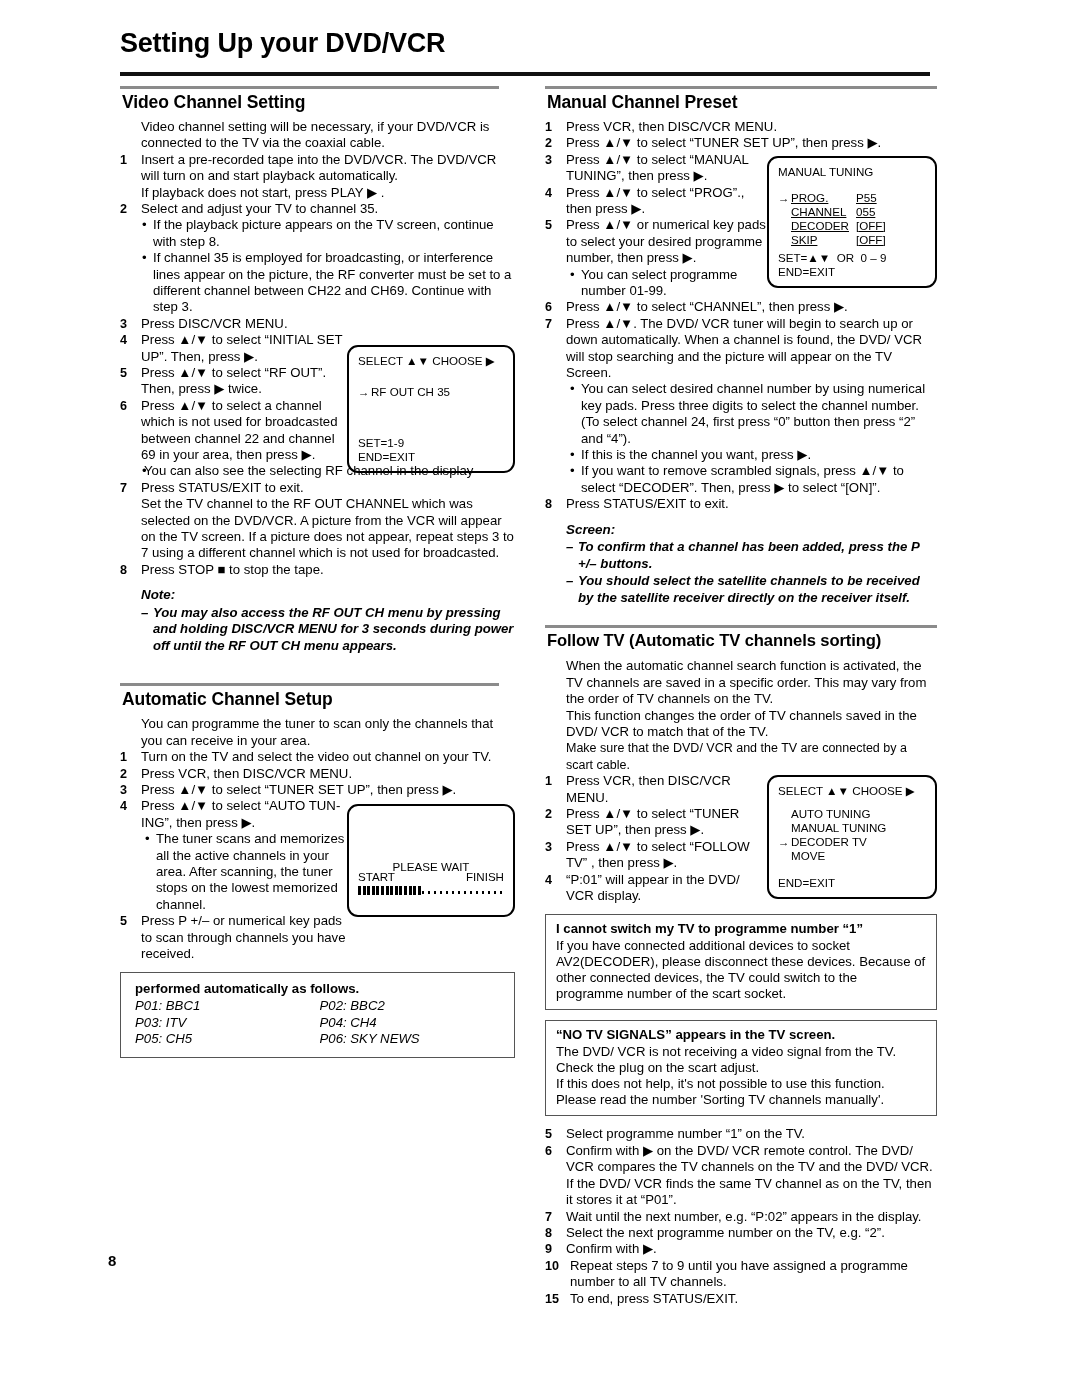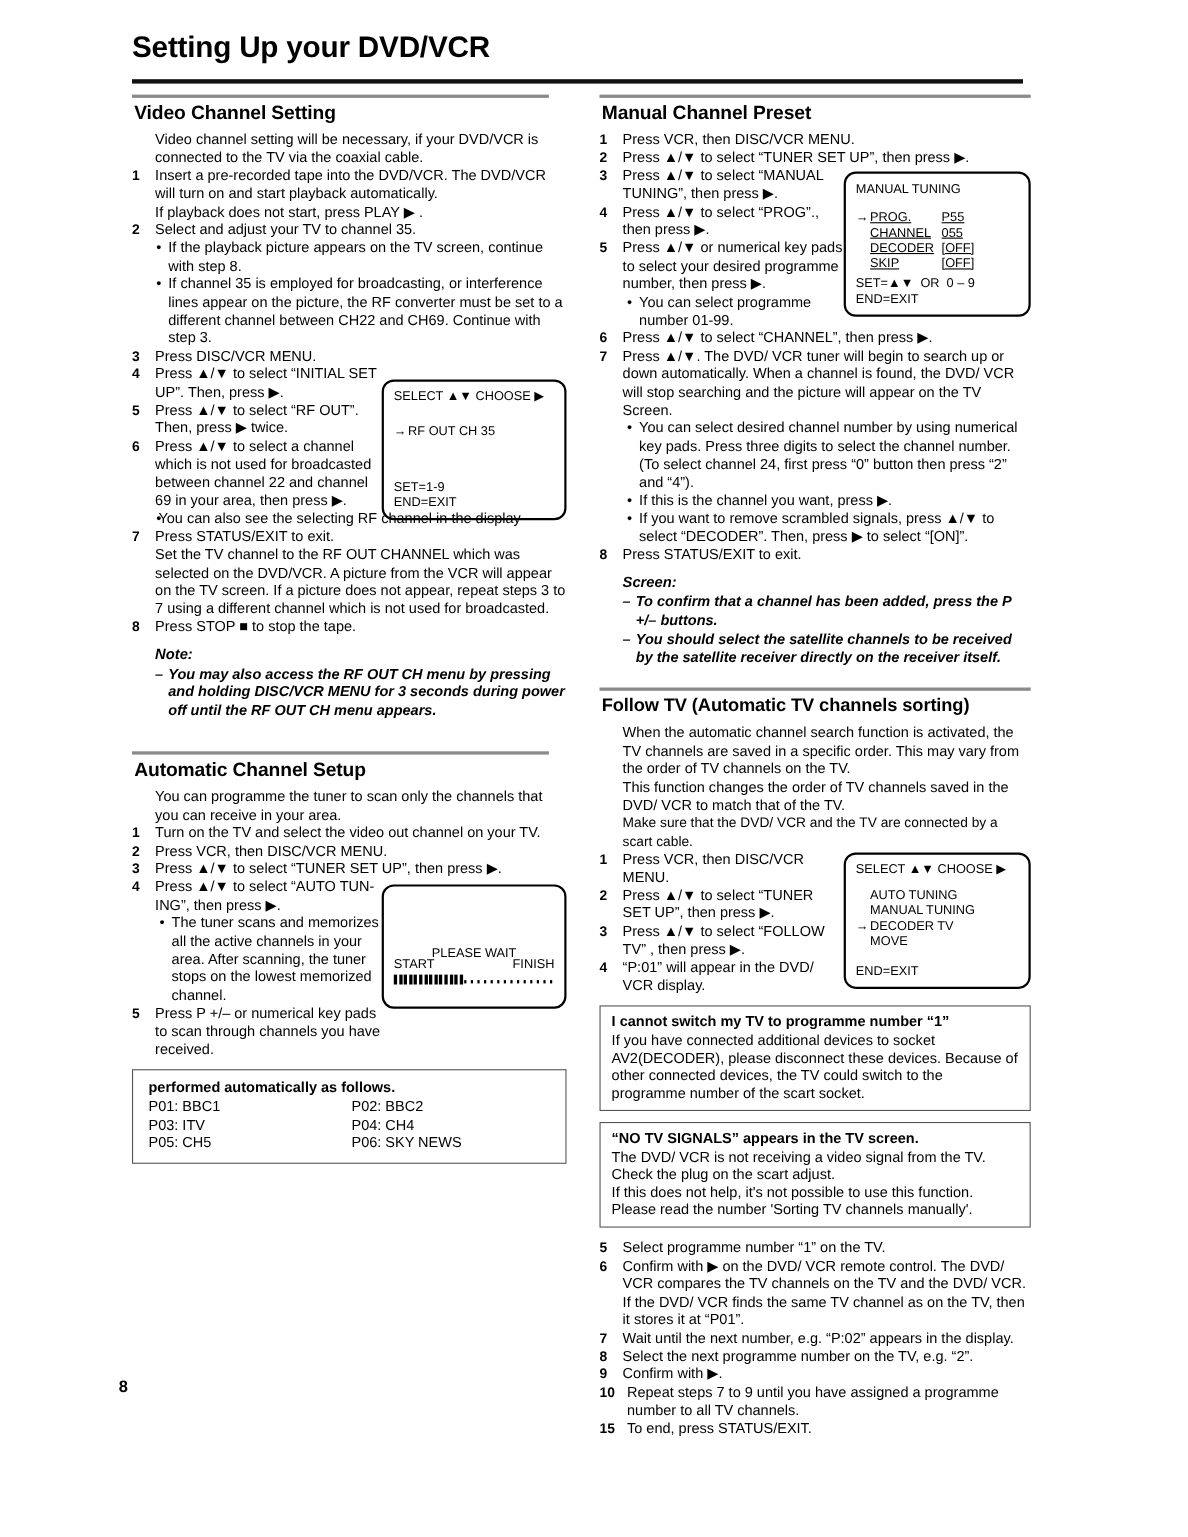--- a/index.html
+++ b/index.html
@@ -78,21 +78,21 @@
   .pb { display:flex; align-items:flex-end; gap:1.5px; margin-top:2px; }
   .pb i { display:block; width:5px; height:9px; background:#000; }
   .pb i.dot { width:3px; height:3px; margin-right:2.6px; margin-bottom:1px;}
 
   
   .fbox {
     border:1.6px solid #555; padding:8px 10px 9px 14px;
     font-size:13.2px; line-height:16.6px;
   }
   .fbox .fb-title { font-weight:bold; }
-  .fbox .fb-row { display:flex; }
+  .fbox .fb-row { display:flex;font-style:italic; }
   .fbox .fb-row > span { width:50%; }
   .fbox.tight { padding:6px 9px 7px 10px; line-height:16.2px; }
   .fbox.tight .fb-title { font-weight:bold; }
 
   .pagenum {
     position:absolute; left:108px; top:1252px;
     font-size:15px; font-weight:bold;
   }
   .sp10 { height:10px; }
   .sp18 { height:18px; }

